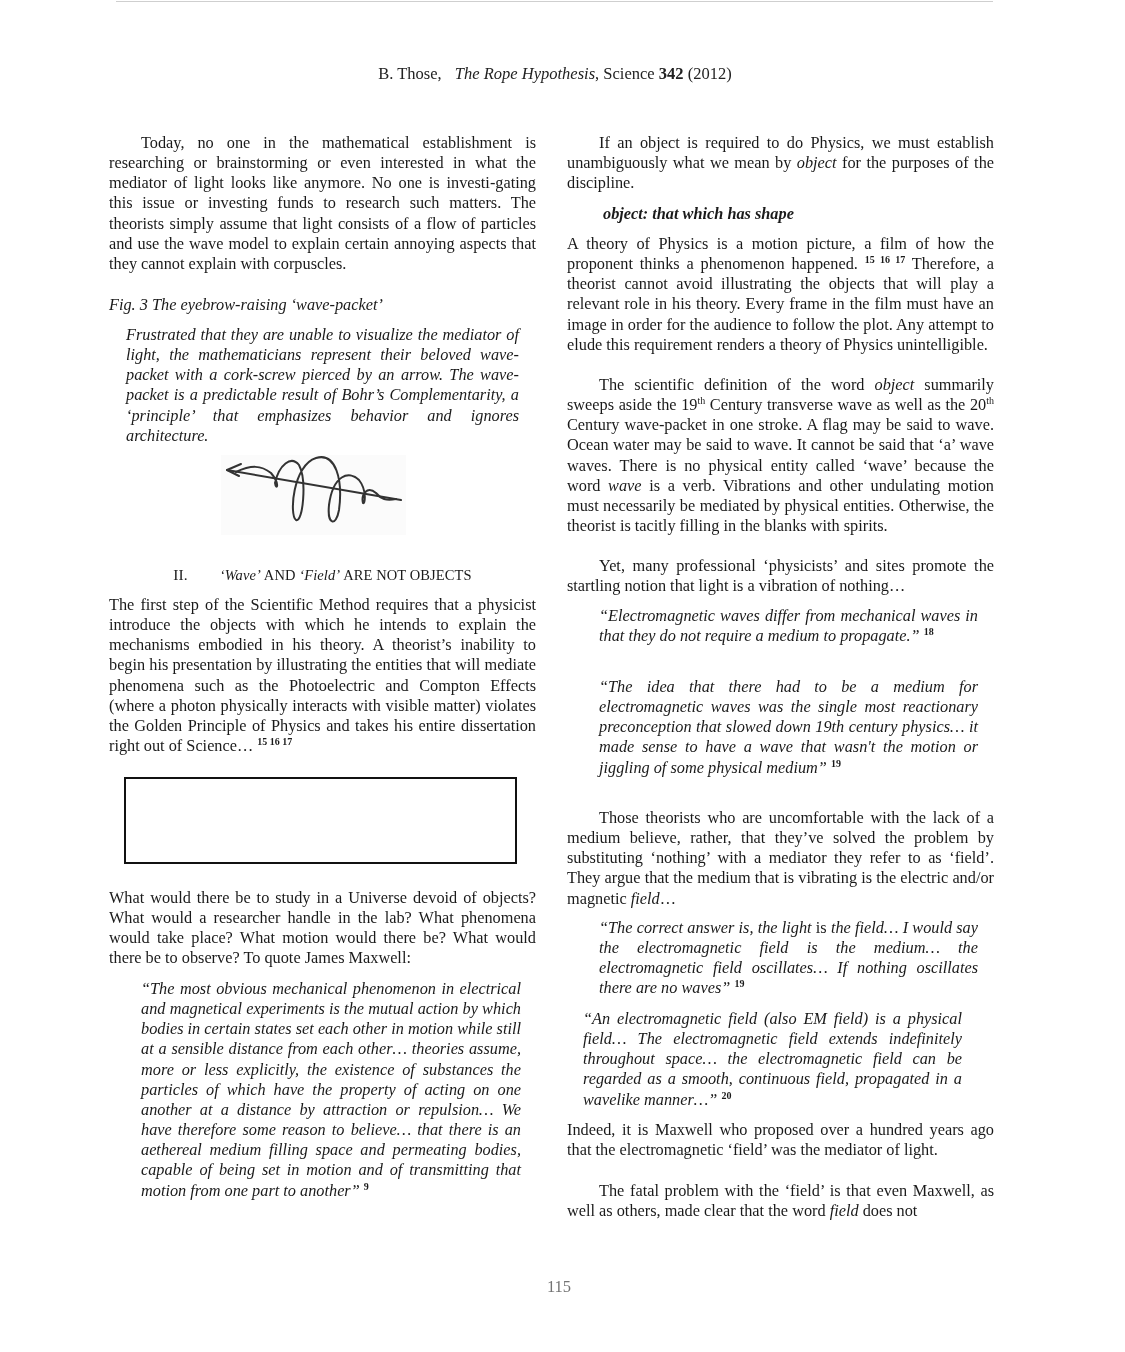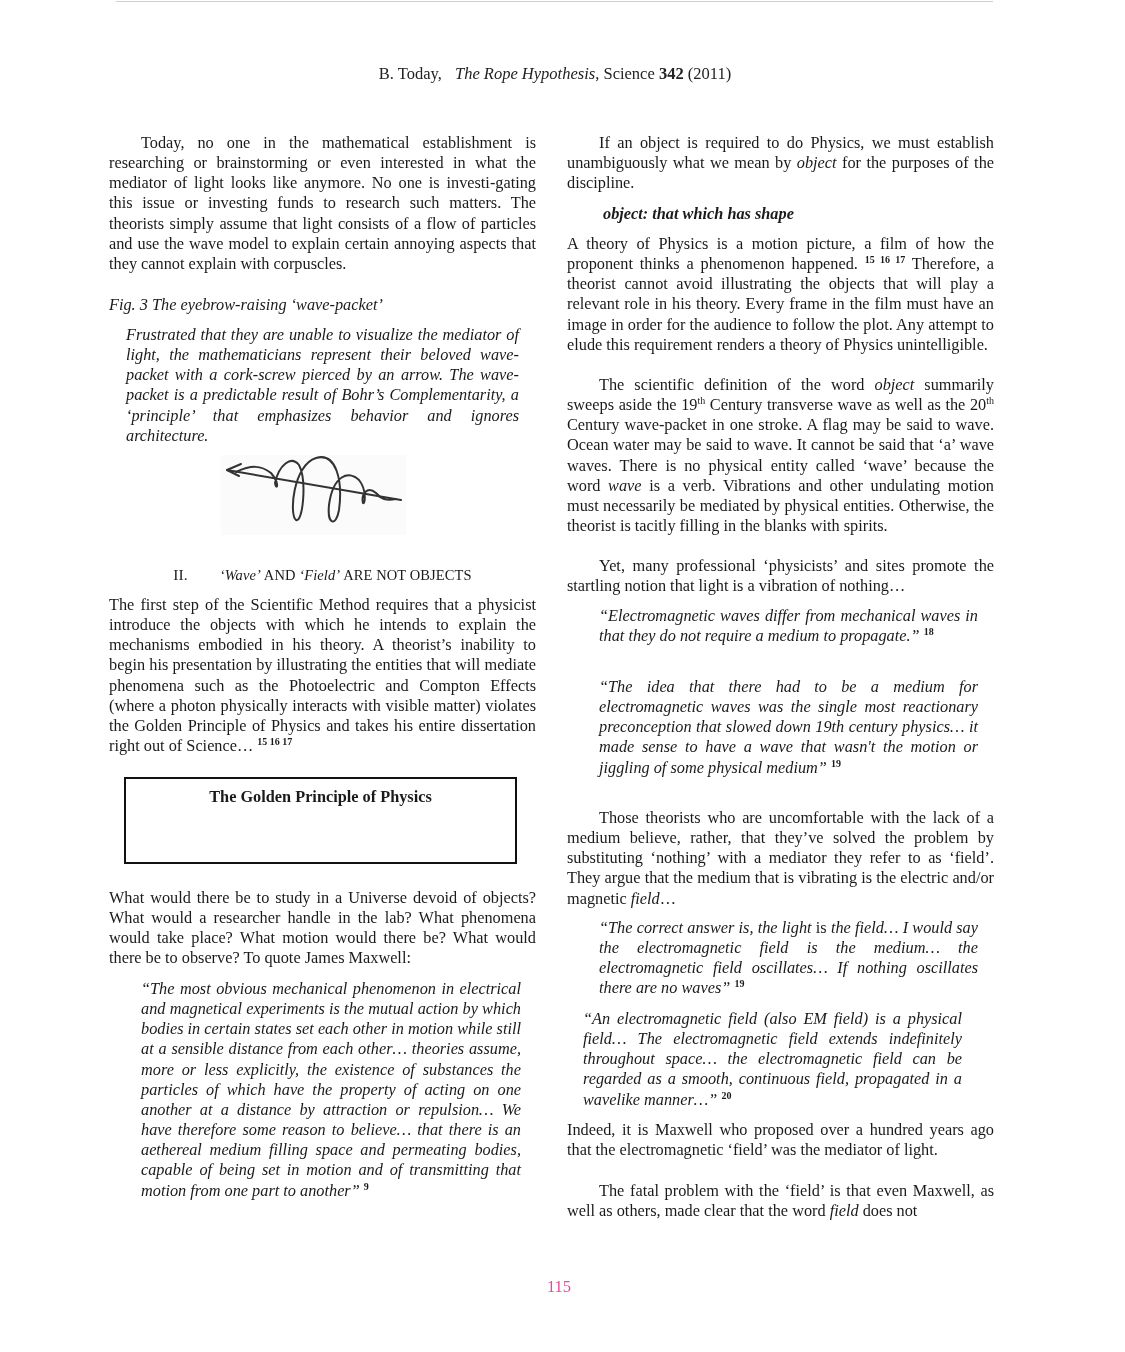--- a/index.html
+++ b/index.html
@@ -45,34 +45,34 @@
     border: 2px solid #111; box-sizing: border-box;
     padding: 8px 14px 0 14px;
   }
   .golden-box .title {
     font-weight: bold; text-align: center; margin: 0 0 10px 0; font-size: 16.3px;
   }
   .golden-box .body { font-style: italic; margin: 0; text-align: left; }
   .abs { position: absolute; left: 0; width: 427px; }
   .page-number {
     position: absolute; left: 0; width: 1118px; top: 1277px; text-align: center;
-    font-size: 16.5px; color: #ec4899;
+    font-size: 16.5px; color: #737373;
   }
   .figure-wrap {
     position: absolute; left: 112px; top: 322px; width: 185px; height: 80px;
     background: #fbfbfb;
   }
 </style>
 </head>
 <body>
 
 <div class="top-rule"></div>
 
 <div class="running-head">
-  <span>B. Today, </span><i>The Rope Hypothesis</i><span>, Science </span><b>342</b><span> (2011)</span>
+  <span>B. Those, </span><i>The Rope Hypothesis</i><span>, Science </span><b>342</b><span> (2012)</span>
 </div>
 
 <div class="col col-left">
   <p class="indent abs" style="top:0">Today, no one in the mathematical establishment is researching or brainstorming or even interested in what the mediator of light looks like anymore. No one is investi-gating this issue or investing funds to research such matters. The theorists simply assume that light consists of a flow of particles and use the wave model to explain certain annoying aspects that they cannot explain with corpuscles.</p>
 
   <p class="fig-caption" style="top:162px">Fig. 3   The eyebrow-raising ‘wave-packet’</p>
 
   <p class="blockquote abs" style="top:192px; left:17px; width:393px;">Frustrated that they are unable to visualize the mediator of light, the mathematicians represent their beloved wave-packet with a cork-screw pierced by an arrow. The wave-packet is a predictable result of Bohr’s Complementarity, a ‘principle’ that emphasizes behavior and ignores architecture.</p>
 
   <div class="figure-wrap">
@@ -98,21 +98,20 @@
     </svg>
   </div>
 
   <div class="section-head abs" style="top:432px">
     <span class="num">II.</span><i>‘Wave’</i><span> AND </span><i>‘Field’</i><span> ARE NOT OBJECTS</span>
   </div>
 
   <p class="abs" style="top:462px"><span>The first step of the Scientific Method requires that a physicist introduce the objects with which he intends to explain the mechanisms embodied in his theory. A theorist’s inability to begin his presentation by illustrating the entities that will mediate phenomena such as the Photoelectric and Compton Effects (where a photon physically interacts with visible matter) violates the Golden Principle of Physics and takes his entire dissertation right out of Science…</span> <span class="sup">15 16 17</span></p>
 
   <div class="golden-box" style="top:644px">
-    <p class="title">The Golden Principle of Physics</p>
   </div>
 
   <p class="abs" style="top:755px">What would there be to study in a Universe devoid of objects? What would a researcher handle in the lab? What phenomena would take place? What motion would there be? What would there be to observe? To quote James Maxwell:</p>
 
   <p class="blockquote abs" style="top:846px; left:32px; width:380px;"><span>“The most obvious mechanical phenomenon in electrical and magnetical experiments is the mutual action by which bodies in certain states set each other in motion while still at a sensible distance from each other… theories assume, more or less explicitly, the existence of substances the particles of which have the property of acting on one another at a distance by attraction or repulsion… We have therefore some reason to believe… that there is an aethereal medium filling space and permeating bodies, capable of being set in motion and of transmitting that motion from one part to another”</span> <span class="sup" style="font-style:normal">9</span></p>
 </div>
 
 <div class="col col-right">
   <p class="indent abs" style="top:0"><span>If an object is required to do Physics, we must establish unambiguously what we mean by </span><i>object</i><span> for the purposes of the discipline.</span></p>
 

